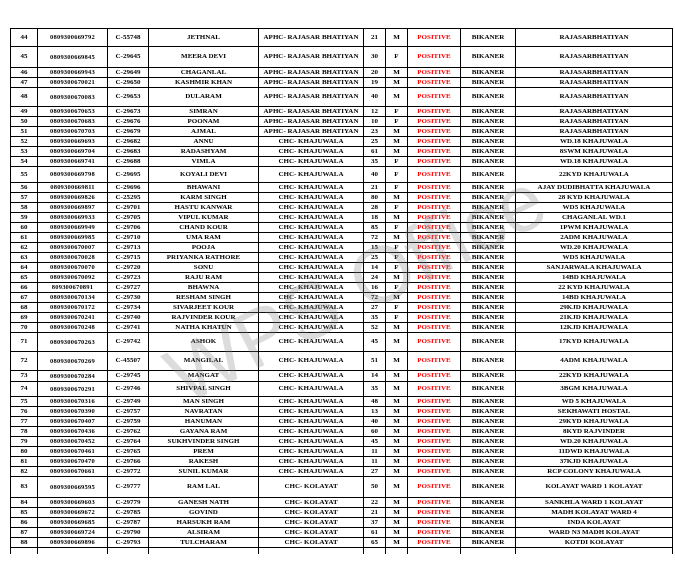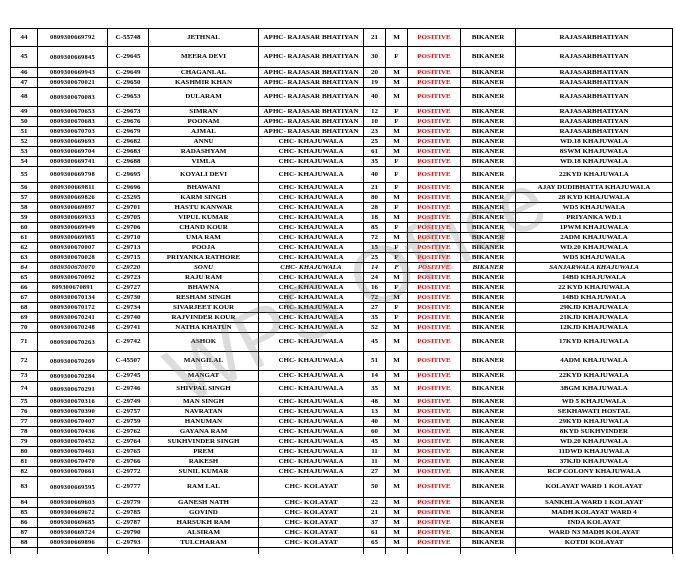--- a/index.html
+++ b/index.html
@@ -241,21 +241,21 @@
         <tr style="height: 10px;">
           <td>59</td>
           <td class="id-cell">0809300669933</td>
           <td>C-29705</td>
           <td>VIPUL KUMAR</td>
           <td>CHC- KHAJUWALA</td>
           <td>18</td>
           <td>M</td>
           <td class="positive" style="color: rgb(255, 0, 0);">POSITIVE</td>
           <td>BIKANER</td>
-          <td>PRIYANKA WD.1</td>
+          <td>CHAGANLAL WD.1</td>
         </tr>
         <tr style="height: 10px;">
           <td>60</td>
           <td class="id-cell">0809300669949</td>
           <td>C-29706</td>
           <td>CHAND KOUR</td>
           <td>CHC- KHAJUWALA</td>
           <td>85</td>
           <td>F</td>
           <td class="positive" style="color: rgb(255, 0, 0);">POSITIVE</td>
@@ -291,21 +291,21 @@
           <td class="id-cell">0809300670028</td>
           <td>C-29715</td>
           <td>PRIYANKA RATHORE</td>
           <td>CHC- KHAJUWALA</td>
           <td>25</td>
           <td>F</td>
           <td class="positive" style="color: rgb(255, 0, 0);">POSITIVE</td>
           <td>BIKANER</td>
           <td>WD5 KHAJUWALA</td>
         </tr>
-        <tr style="height: 10px; font-style: italic;">
+        <tr style="height: 10px;">
           <td>64</td>
           <td class="id-cell">0809300670070</td>
           <td>C-29720</td>
           <td>SONU</td>
           <td>CHC- KHAJUWALA</td>
           <td>14</td>
           <td>F</td>
           <td class="positive" style="color: rgb(255, 0, 0);">POSITIVE</td>
           <td>BIKANER</td>
           <td>SANJARWALA KHAJUWALA</td>
@@ -469,21 +469,21 @@
         <tr style="height: 10px;">
           <td>78</td>
           <td class="id-cell">0809300670436</td>
           <td>C-29762</td>
           <td>GAYANA RAM</td>
           <td>CHC- KHAJUWALA</td>
           <td>60</td>
           <td>M</td>
           <td class="positive" style="color: rgb(255, 0, 0);">POSITIVE</td>
           <td>BIKANER</td>
-          <td>8KYD SUKHVINDER</td>
+          <td>8KYD RAJVINDER</td>
         </tr>
         <tr style="height: 10px;">
           <td>79</td>
           <td class="id-cell">0809300670452</td>
           <td>C-29764</td>
           <td>SUKHVINDER SINGH</td>
           <td>CHC- KHAJUWALA</td>
           <td>45</td>
           <td>M</td>
           <td class="positive" style="color: rgb(255, 0, 0);">POSITIVE</td>

